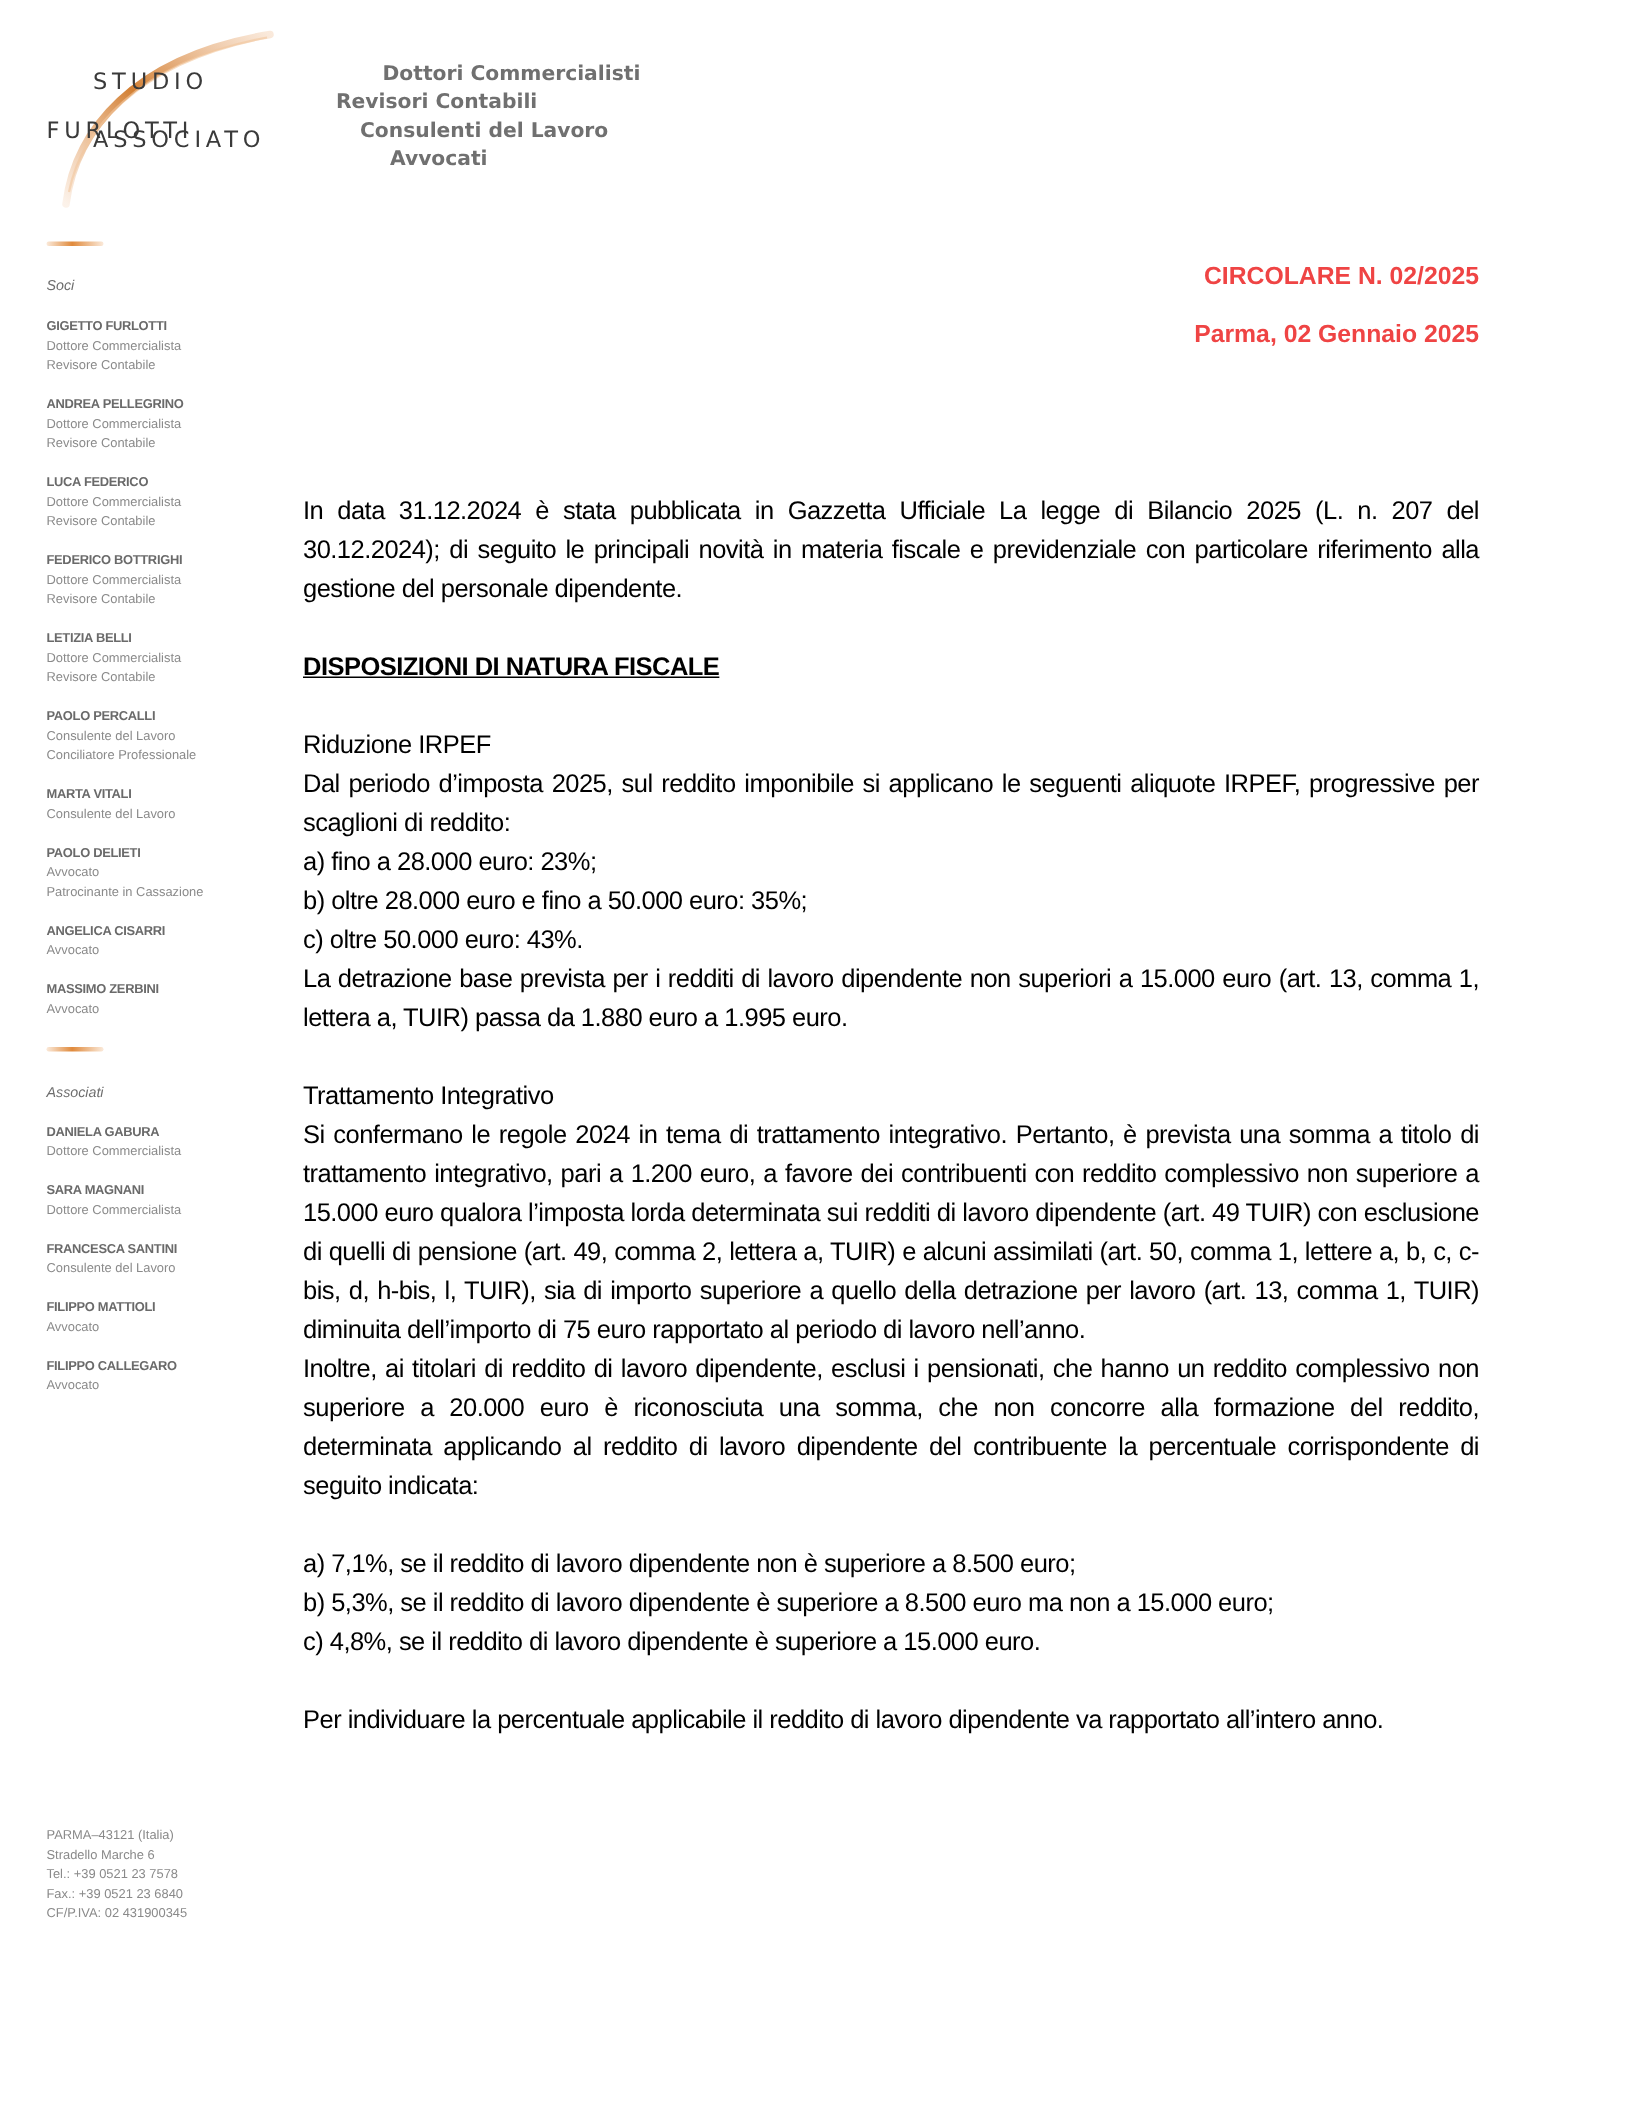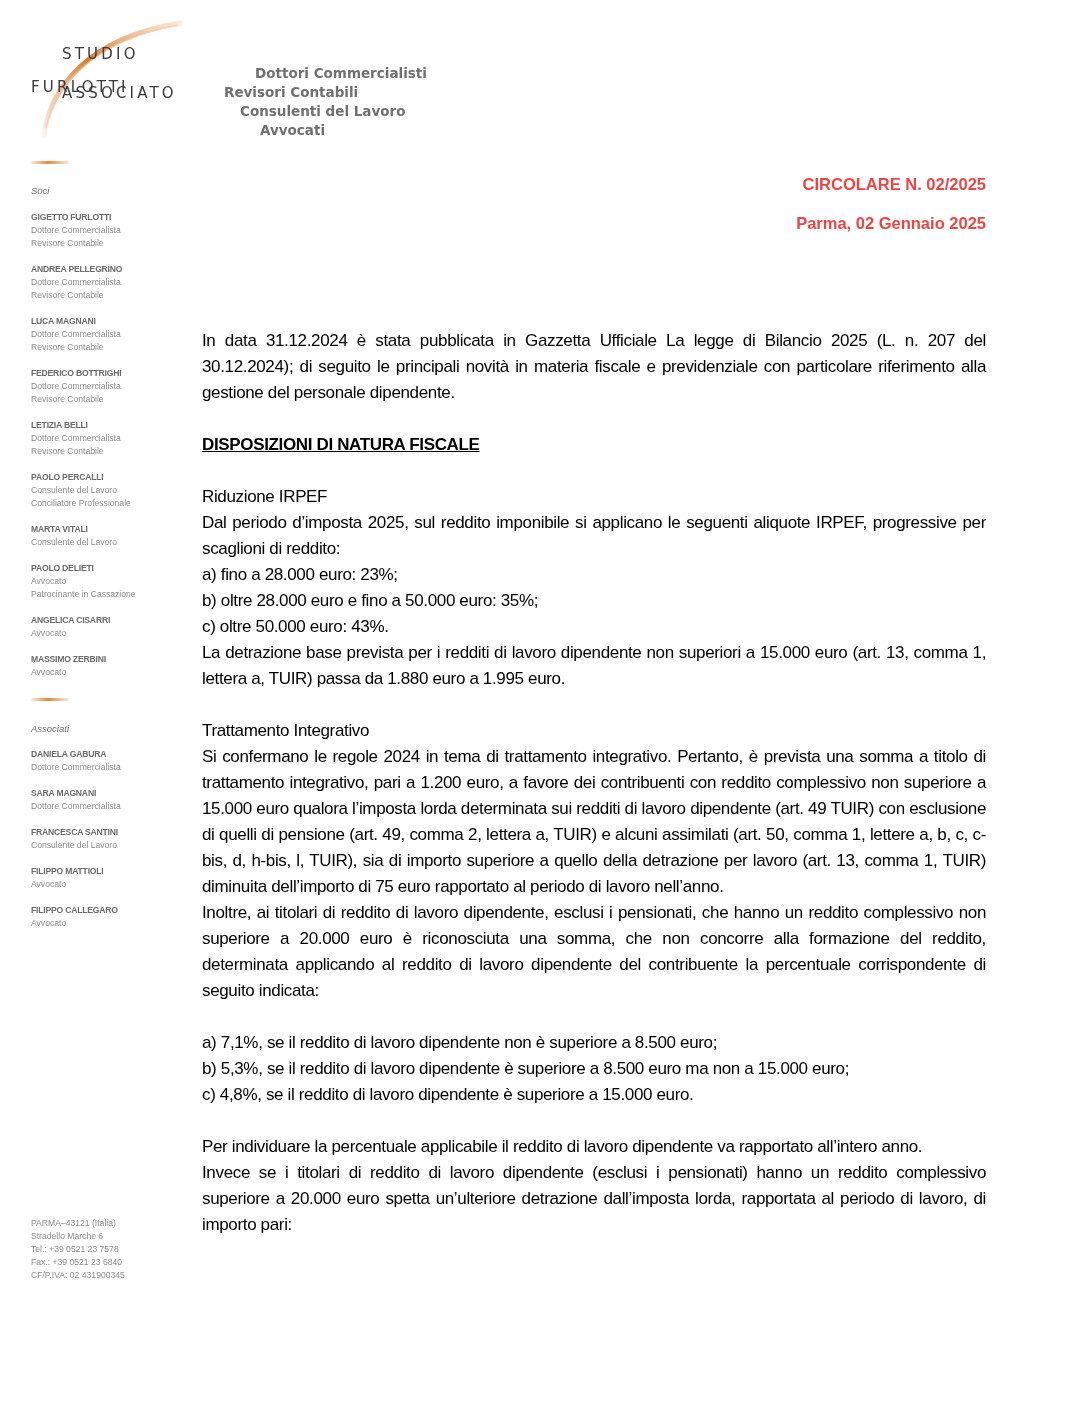--- a/index.html
+++ b/index.html
@@ -9,21 +9,21 @@
     
     .logo { position: absolute; left: 28px; top: 18px; width: 160px; height: 150px; }
     .logo svg { position: absolute; left: 0; top: 0; }
     .logo-line { position: absolute; font-family: "DejaVu Sans", sans-serif; font-size: 15px; letter-spacing: 3.2px; color: #3a3a3a; }
     .logo-l1 { left: 34px; top: 27px; }
     .logo-l2 { left: 34px; top: 38px; margin-top: 28px; }
     .logo-l3 { left: 3px;  top: 60px; }
 
     .taglines { position: absolute; left: 220px; top: 40px; font-family: "DejaVu Sans", sans-serif; font-weight: bold; font-size: 13.5px; color: #707070; line-height: 19px; }
     .taglines div { position: relative; white-space: nowrap; }
-    .tg0 { left: 35px; margin-top: 24px; }
+    .tg0 { left: 35px; }
     .tg1 { left: 4px; }
     .tg2 { left: 20px; }
     .tg3 { left: 40px; }
     .sep { position: absolute; left: 31px; width: 38px; height: 3px; border-radius: 2px;
            background: linear-gradient(to right, rgba(232,148,70,0.2), #e08a3c 45%, rgba(232,148,70,0.2)); }
     .sb-title { position: absolute; left: 31px; font-size: 9.5px; font-style: italic; color: #6d6d6d; }
     .member { position: absolute; left: 31px; font-size: 8.6px; color: #8a8a8a; line-height: 13px; }
     .member .name { font-weight: bold; color: #6a6a6a; letter-spacing: -0.2px; }
     .address { position: absolute; left: 31px; top: 1217px; font-size: 8.6px; color: #8a8a8a; line-height: 13px; }
 
@@ -75,21 +75,21 @@
       <div class="name">GIGETTO FURLOTTI</div>
       <div>Dottore Commercialista</div>
       <div>Revisore Contabile</div>
     </div>
     <div class="member" style="top: 263px;">
       <div class="name">ANDREA PELLEGRINO</div>
       <div>Dottore Commercialista</div>
       <div>Revisore Contabile</div>
     </div>
     <div class="member" style="top: 315px;">
-      <div class="name">LUCA MAGNANI</div>
+      <div class="name">LUCA FEDERICO</div>
       <div>Dottore Commercialista</div>
       <div>Revisore Contabile</div>
     </div>
     <div class="member" style="top: 367px;">
       <div class="name">FEDERICO BOTTRIGHI</div>
       <div>Dottore Commercialista</div>
       <div>Revisore Contabile</div>
     </div>
     <div class="member" style="top: 419px;">
       <div class="name">LETIZIA BELLI</div>
@@ -173,14 +173,13 @@
 
   <div class="sub">Trattamento Integrativo</div>
   <p>Si confermano le regole 2024 in tema di trattamento integrativo. Pertanto, è prevista una somma a titolo di trattamento integrativo, pari a 1.200 euro, a favore dei contribuenti con reddito complessivo non superiore a 15.000 euro qualora l’imposta lorda determinata sui redditi di lavoro dipendente (art. 49 TUIR) con esclusione di quelli di pensione (art. 49, comma 2, lettera a, TUIR) e alcuni assimilati (art. 50, comma 1, lettere a, b, c, c-bis, d, h-bis, l, TUIR), sia di importo superiore a quello della detrazione per lavoro (art. 13, comma 1, TUIR) diminuita dell’importo di 75 euro rapportato al periodo di lavoro nell’anno.</p>
   <p>Inoltre, ai titolari di reddito di lavoro dipendente, esclusi i pensionati, che hanno un reddito complessivo non superiore a 20.000 euro è riconosciuta una somma, che non concorre alla formazione del reddito, determinata applicando al reddito di lavoro dipendente del contribuente la percentuale corrispondente di seguito indicata:</p>
   <div class="gap"></div>
   <div class="line">a) 7,1%, se il reddito di lavoro dipendente non è superiore a 8.500 euro;</div>
   <div class="line">b) 5,3%, se il reddito di lavoro dipendente è superiore a 8.500 euro ma non a 15.000 euro;</div>
   <div class="line">c) 4,8%, se il reddito di lavoro dipendente è superiore a 15.000 euro.</div>
   <div class="gap"></div>
   <p>Per individuare la percentuale applicabile il reddito di lavoro dipendente va rapportato all’intero anno.</p>
-  <p>Invece se i titolari di reddito di lavoro dipendente (esclusi i pensionati) hanno un reddito complessivo superiore a 20.000 euro spetta un’ulteriore detrazione dall’imposta lorda, rapportata al periodo di lavoro, di importo pari:</p>
 </div>
 
 </body></html>

